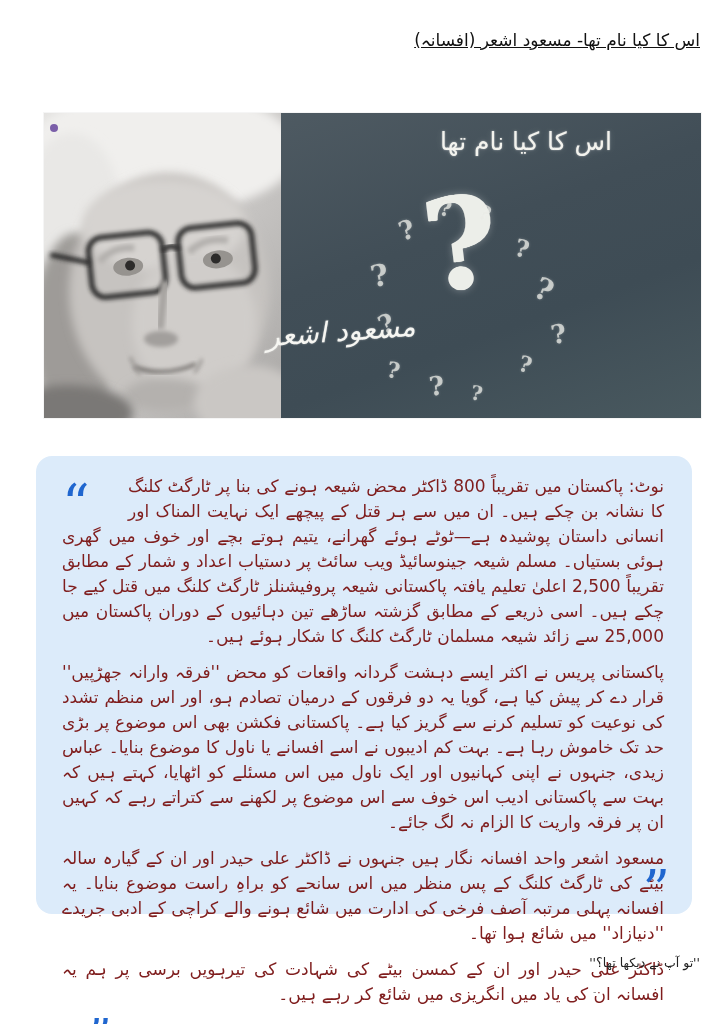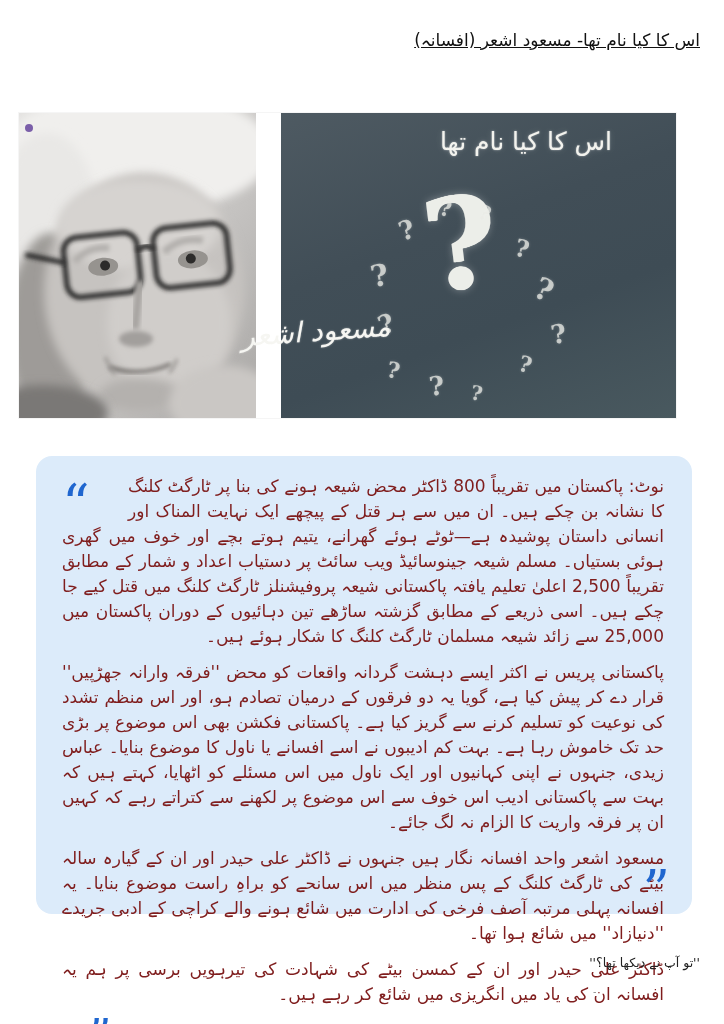--- a/index.html
+++ b/index.html
@@ -11,22 +11,22 @@
   }
   
   .header-title{
     position:absolute;top:30px;right:24px;
     direction:rtl;font-size:17px;color:#111;
     font-family:"DejaVu Sans",sans-serif;
     text-decoration:underline;
   }
   
   .banner{
-    position:absolute;left:19px;top:113px;width:657px;height:305px;
-    display:flex;box-shadow:0 0 0 1px rgba(0,0,0,0.04);gap:25px;
+    position:absolute;left:44px;top:113px;width:657px;height:305px;
+    display:flex;box-shadow:0 0 0 1px rgba(0,0,0,0.04);
   }
   .portrait{width:237px;height:305px;flex:0 0 auto;}
   .board{
     flex:1;position:relative;overflow:hidden;
     background:linear-gradient(160deg,#4e5a62 0%,#414e57 40%,#3e4c55 65%,#49595f 100%);
   }
   .board-title{
     position:absolute;left:105px;top:14px;width:280px;text-align:center;
     direction:rtl;font-size:25px;color:#f3f3ee;
     text-shadow:0 0 2px rgba(255,255,255,.55),0 0 7px rgba(255,255,255,.18);

